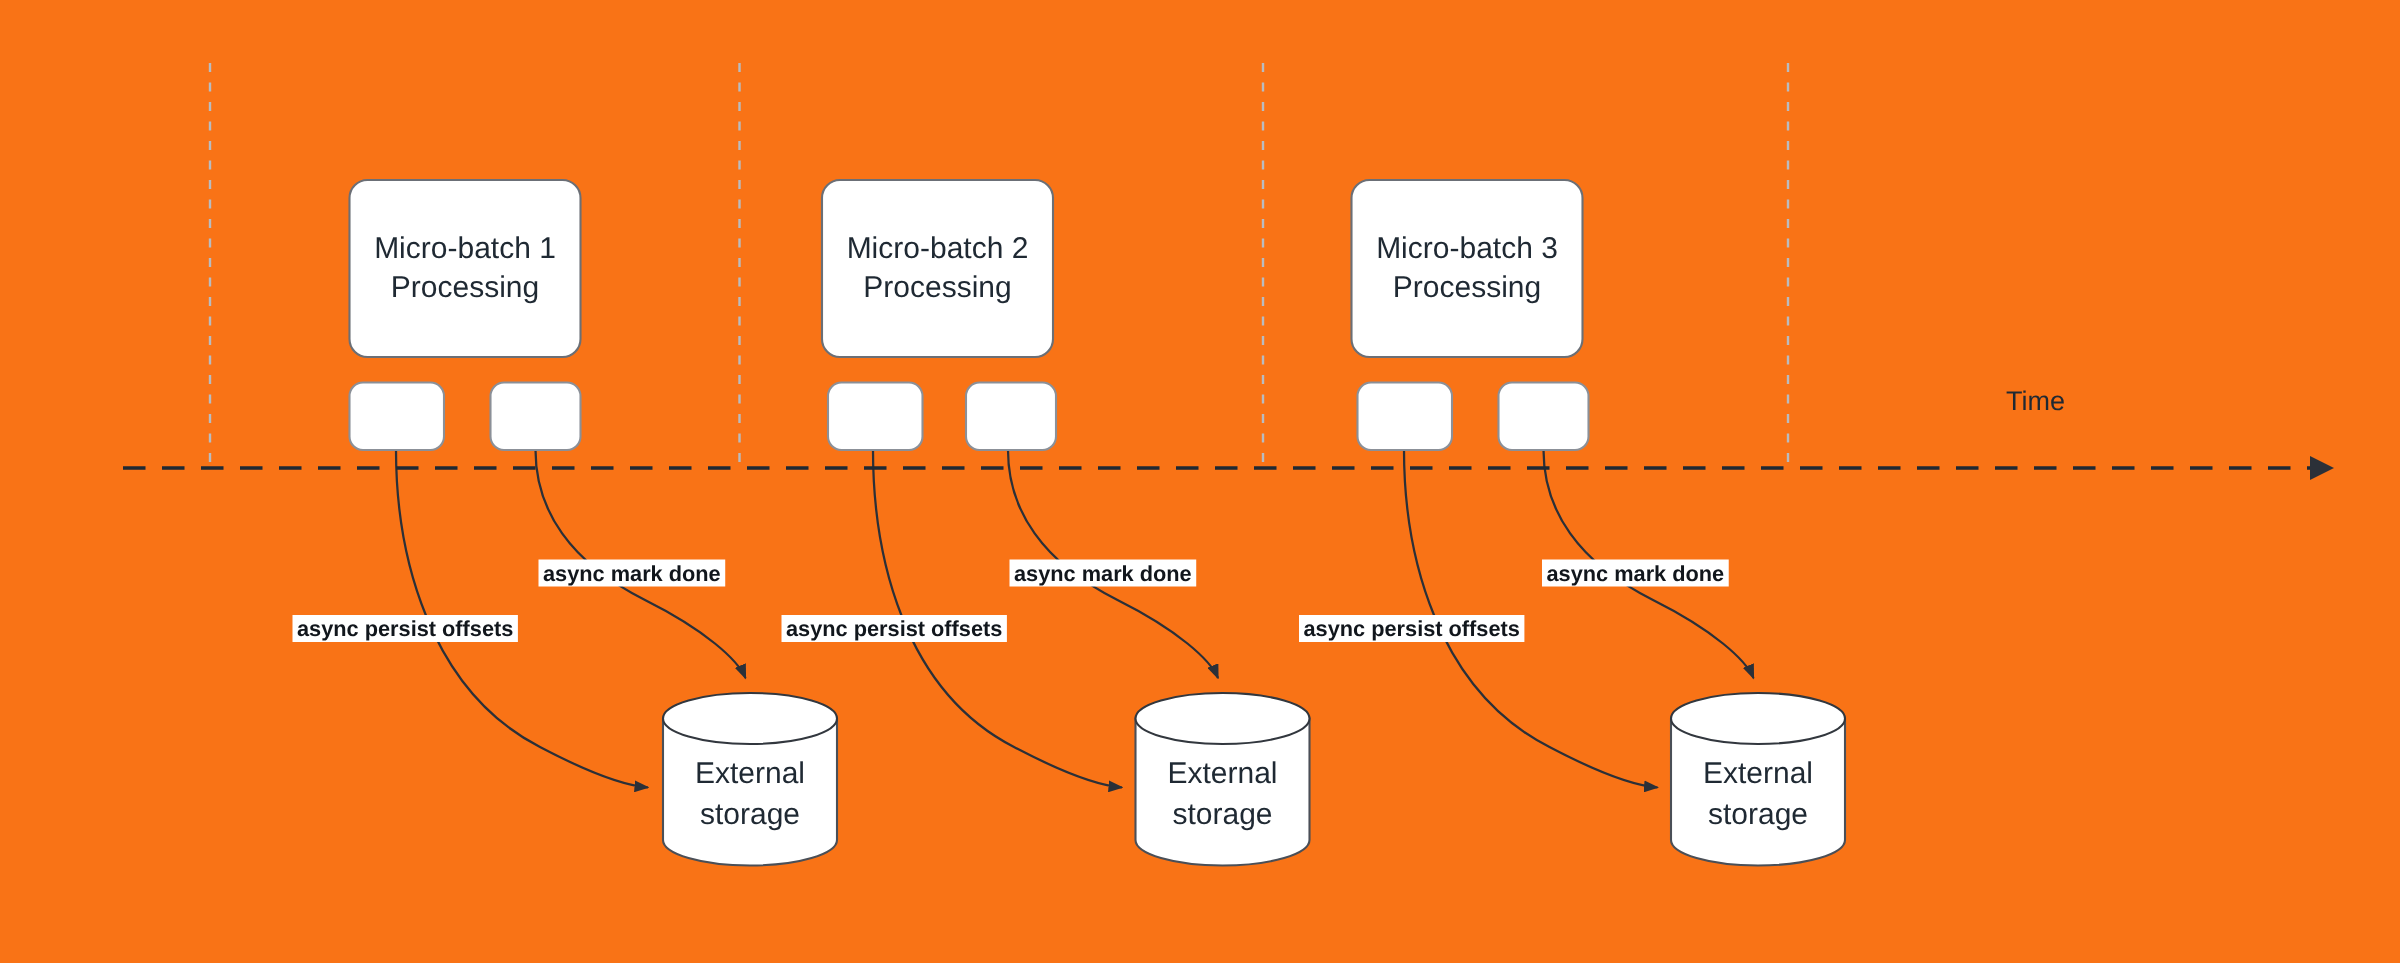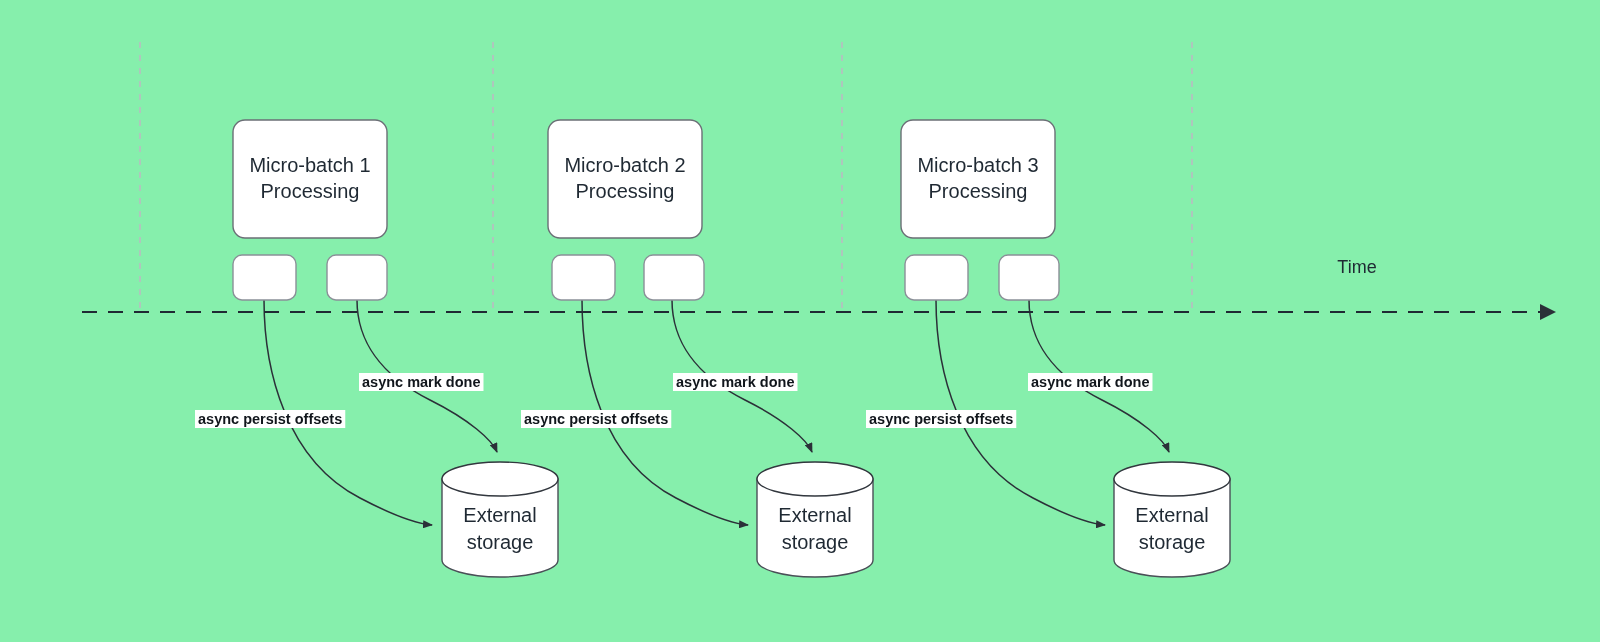--- a/index.html
+++ b/index.html
@@ -7,21 +7,21 @@
     padding: 0;
     background: #ffffff;
   }
   body {
     font-family: "Liberation Sans", sans-serif;
   }
   #canvas {
     position: relative;
     width: 1600px;
     height: 642px;
-    background: #86efac;
+    background: #f97316;
     overflow: hidden;
     text-decoration: underline;
   }
   #diagram-svg {
     position: absolute;
     left: 0;
     top: 0;
     width: 1600px;
     height: 642px;
   }

